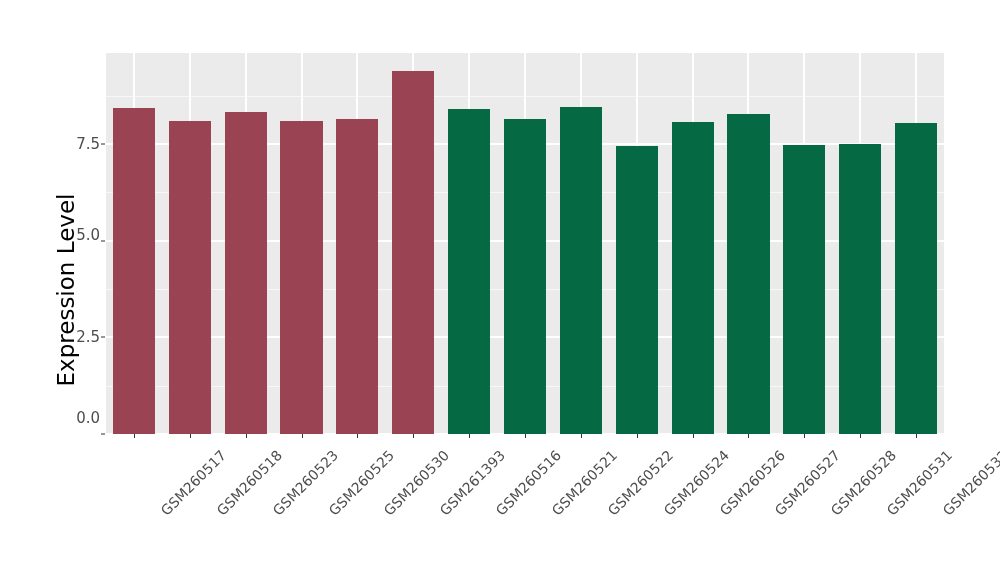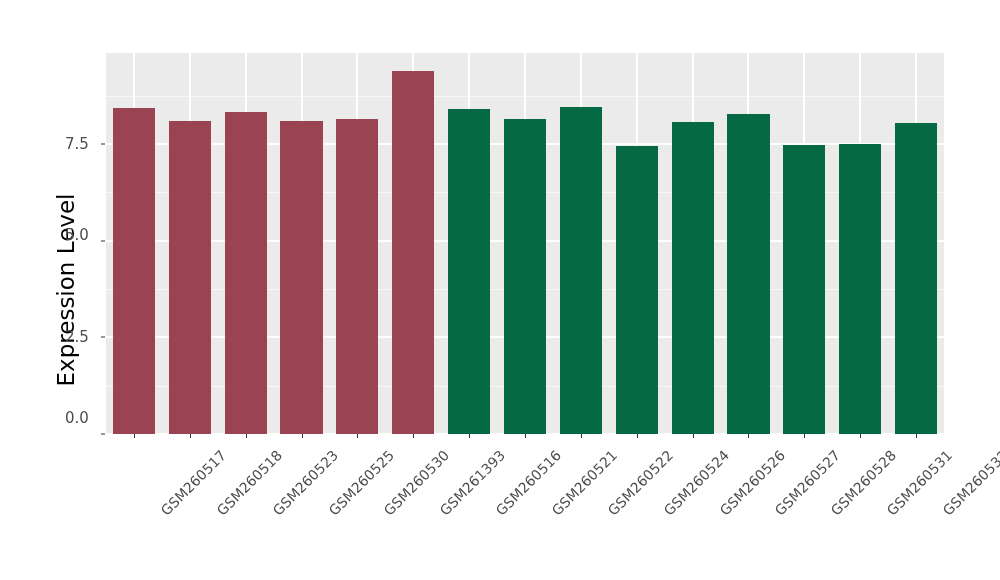--- a/index.html
+++ b/index.html
@@ -35,21 +35,21 @@
     font-size: 23px;
     color: #000000;
     letter-spacing: 0px;
     white-space: nowrap;
   }
   
   .y-tick-label {
     position: absolute;
     right: 0px;
     width: 46px;
-    text-align: center;
+    text-align: right;
     font-size: 15px;
     color: #4d4d4d;
     transform: translateY(-50%);
     white-space: nowrap;
   }
   #y-tick-labels {
     position: absolute;
     left: 48px;
     top: 0;
     width: 52px;

